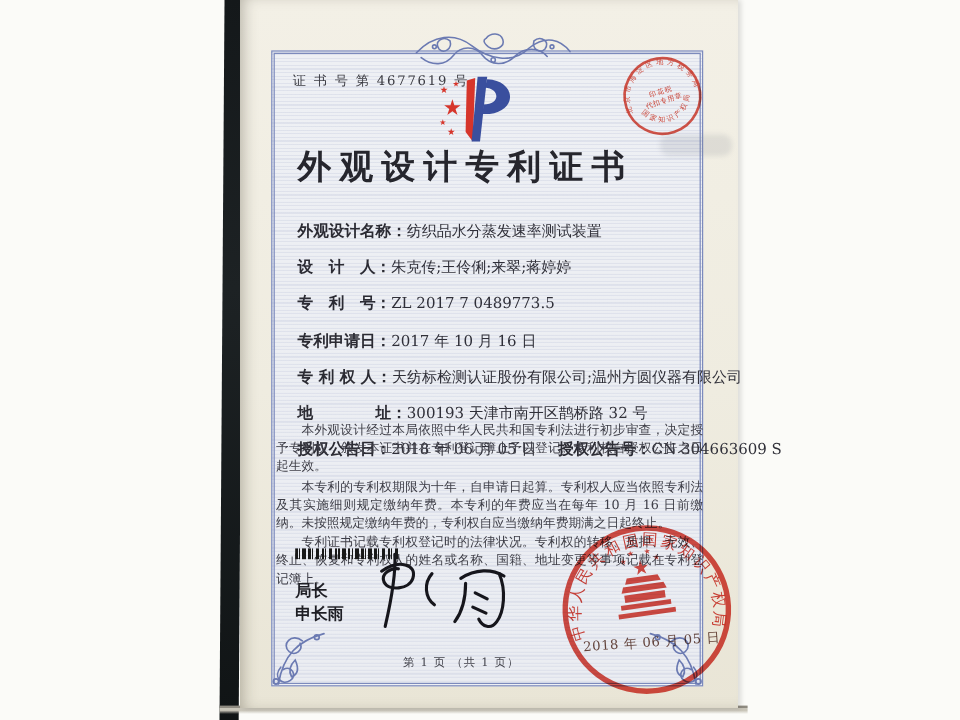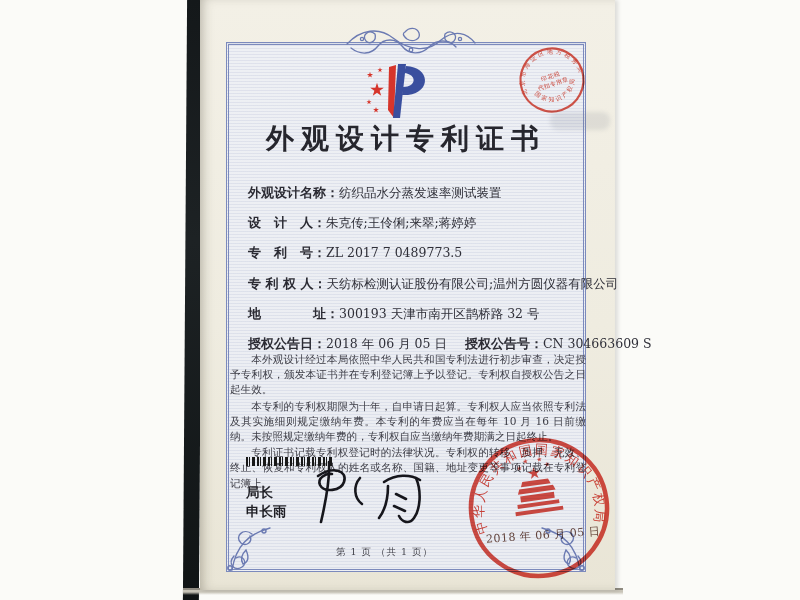--- a/index.html
+++ b/index.html
@@ -32,37 +32,37 @@
       repeating-linear-gradient(180deg,rgba(142,152,192,.16) 0 1px,rgba(255,255,255,0) 1px 3px),
       linear-gradient(180deg,#eef0f4,#ebedf2);
     box-sizing:border-box;
   }
   .orn{position:absolute;pointer-events:none;}
   .cert-no{
     position:absolute;left:44px;top:60px;font-size:11px;letter-spacing:1.5px;color:#3b3b42;
   }
   .logo{position:absolute;left:164px;top:62px;}
   .title{
-    position:absolute;left:26px;top:120px;width:360px;text-align:center;
-    font-size:28px;font-weight:600;letter-spacing:7px;color:#26262d;
+    position:absolute;left:26px;top:120px;width:360px;text-align:left;
+    font-size:28px;font-weight:600;letter-spacing:7px;color:#26262d;padding-left:22px;
   }
   .fields{position:absolute;left:48px;top:184px;width:340px;}
   .fields .row{margin:0 0 12.2px 0;font-size:12.5px;color:#2f2f38;white-space:nowrap;}
   .fields .lbl{font-size:13px;color:#2b2b33;font-weight:bold;}
   .grant .g2{margin-left:14px;}
   .paras{
     position:absolute;left:30px;top:352px;width:356px;
     font-size:10.6px;line-height:15.2px;color:#3d3d46;text-align:justify;
   }
   .paras p{margin:0 0 1px 0;text-indent:2em;}
   .barcode{
     position:absolute;left:46px;top:457px;width:88px;height:9px;
     background:repeating-linear-gradient(90deg,#181818 0 2px,rgba(0,0,0,0) 2px 3px,#181818 3px 4px,rgba(0,0,0,0) 4px 6px,#181818 6px 9px,rgba(0,0,0,0) 9px 11px);
   }
-  .director{position:absolute;left:46px;top:484px;font-size:13.5px;font-weight:700;color:#1e1e24;line-height:19px;font-family:Liberation Mono, monospace;}
+  .director{position:absolute;left:46px;top:484px;font-size:13.5px;font-weight:700;color:#1e1e24;line-height:19px;}
   .signature{position:absolute;left:96px;top:460px;}
   .page-footer{
     position:absolute;left:26px;top:546px;width:317px;text-align:center;
     font-size:9.5px;color:#44444c;letter-spacing:1px;
   }
   .seal{position:absolute;mix-blend-mode:multiply;}
   .seal-bottom{left:264px;top:433px;transform:rotate(-8deg);}
   .seal-top{left:317px;top:45px;transform:rotate(-18deg);}
   .bleed{
     position:absolute;left:350px;top:112px;width:60px;height:18px;border-radius:8px;
@@ -109,20 +109,21 @@
       <path d="M10,32 c-7,8 1,16 8,11 c6,-4 1,-13 -6,-9"></path>
       <path d="M28,10 c-9,-7 -18,3 -11,9 c5,4 12,-1 9,-7"></path>
       <path d="M22,26 q-7,7 -3,14 q8,-3 3,-14 z"></path>
       <circle cx="6" cy="44" r="2.2"></circle>
         <circle cx="40" cy="7" r="2"></circle>
     </g>
   </svg>
 
   <div class="bleed"></div>
 
+  <div class="cert-no">证 书 号 第 4677619 号</div>
 
   <svg class="logo" width="74" height="58" viewBox="0 0 74 58">
     <defs>
       <polygon id="st" points="0,-1 0.2245,-0.309 0.951,-0.309 0.3633,0.118 0.5878,0.809 0,0.382 -0.5878,0.809 -0.3633,0.118 -0.951,-0.309 -0.2245,-0.309"></polygon>
     </defs>
     <polygon points="25,5 32,3 30,56 24,48" fill="#d6352b"></polygon>
     <polygon points="34,2 42,2 36,56 29,56" fill="#3a4f9e"></polygon>
     <path d="M42,4 C66,5 68,30 44,33 L38,33 L39,25 C53,25 53,12 40,11 Z" fill="#3a4f9e"></path>
     <g fill="#d6352b">
       <use href="#st" transform="translate(6,13) scale(3.2)"></use>
@@ -132,20 +133,21 @@
       <use href="#st" transform="translate(12,48) scale(3.1)"></use>
     </g>
   </svg>
 
   <div class="title">外观设计专利证书</div>
 
   <div class="fields">
     <p class="row"><span class="lbl">外观设计名称：</span><span>纺织品水分蒸发速率测试装置</span></p>
     <p class="row"><span class="lbl">设　计　人：</span><span>朱克传;王伶俐;来翠;蒋婷婷</span></p>
     <p class="row"><span class="lbl">专　利　号：</span><span>ZL 2017 7 0489773.5</span></p>
+    <p class="row"><span class="lbl">专利申请日：</span><span>2017 年 10 月 16 日</span></p>
     <p class="row"><span class="lbl">专 利 权 人：</span><span>天纺标检测认证股份有限公司;温州方圆仪器有限公司</span></p>
     <p class="row"><span class="lbl">地　　　　址：</span><span>300193 天津市南开区鹊桥路 32 号</span></p>
     <p class="row grant">
       <span><span class="lbl">授权公告日：</span><span>2018 年 06 月 05 日</span></span>
       <span class="g2"><span class="lbl">授权公告号：</span><span>CN 304663609 S</span></span>
     </p>
   </div>
 
   <div class="paras">
     <p>本外观设计经过本局依照中华人民共和国专利法进行初步审查，决定授予专利权，颁发本证书并在专利登记簿上予以登记。专利权自授权公告之日起生效。</p>

